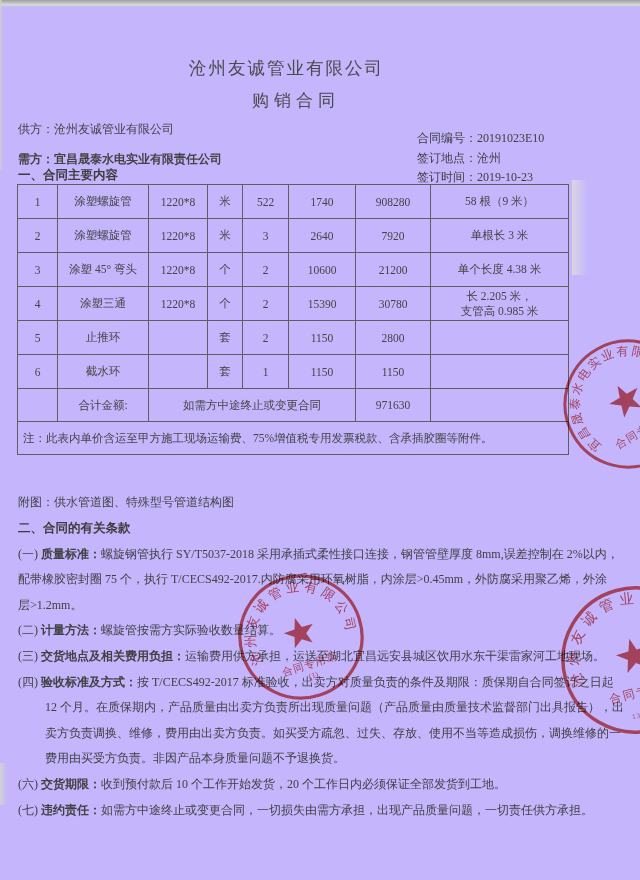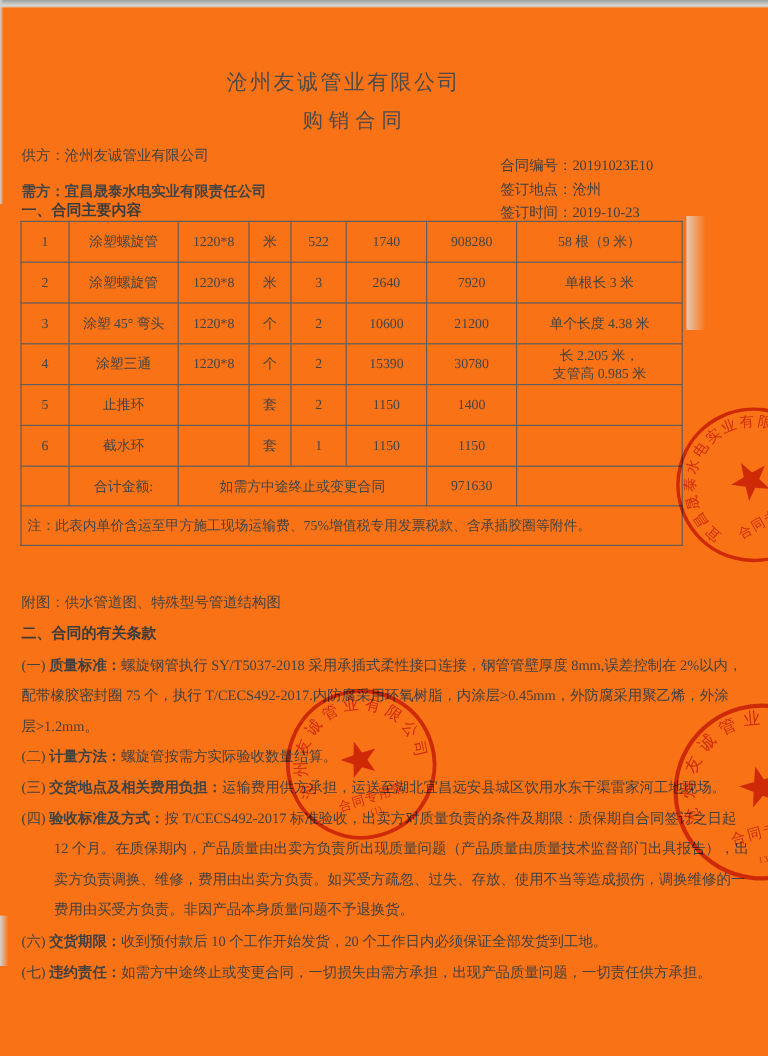--- a/index.html
+++ b/index.html
@@ -5,21 +5,21 @@
   html,body{margin:0;padding:0;}
   body{
     width:640px;height:880px;
     background:#e9e9e7;
     font-family:"Liberation Serif","DejaVu Serif",serif;
     color:#3f3f3f;
     overflow:hidden;
   }
   .page{
     position:relative;width:640px;height:880px;
-    background:#f97316;overflow:hidden;
+    background:#c4b5fd;overflow:hidden;
   }
   
   .scan-top{position:absolute;left:0;top:0;width:640px;height:7px;
     background:linear-gradient(#9e9e9c,#d9d9d7 70%,rgba(255,255,255,0));}
   .scan-left{position:absolute;left:0;top:0;width:3px;height:170px;
     background:linear-gradient(90deg,#cfcfcd,rgba(255,255,255,0));}
   .scan-right-strip{position:absolute;left:572px;top:180px;width:16px;height:95px;
     background:linear-gradient(90deg,#dededc,rgba(255,255,255,0));opacity:.8;}
   .scan-bl{position:absolute;left:0;top:763px;width:7px;height:42px;
     background:linear-gradient(90deg,#d3d3d1,rgba(255,255,255,0));}
@@ -132,21 +132,21 @@
           <td>30780</td>
           <td>长 2.205 米，<br>支管高 0.985 米</td>
         </tr>
         <tr class="row">
           <td>5</td>
           <td>止推环</td>
           <td></td>
           <td>套</td>
           <td>2</td>
           <td>1150</td>
-          <td>1400</td>
+          <td>2800</td>
           <td></td>
         </tr>
         <tr class="row">
           <td>6</td>
           <td>截水环</td>
           <td></td>
           <td>套</td>
           <td>1</td>
           <td>1150</td>
           <td>1150</td>

